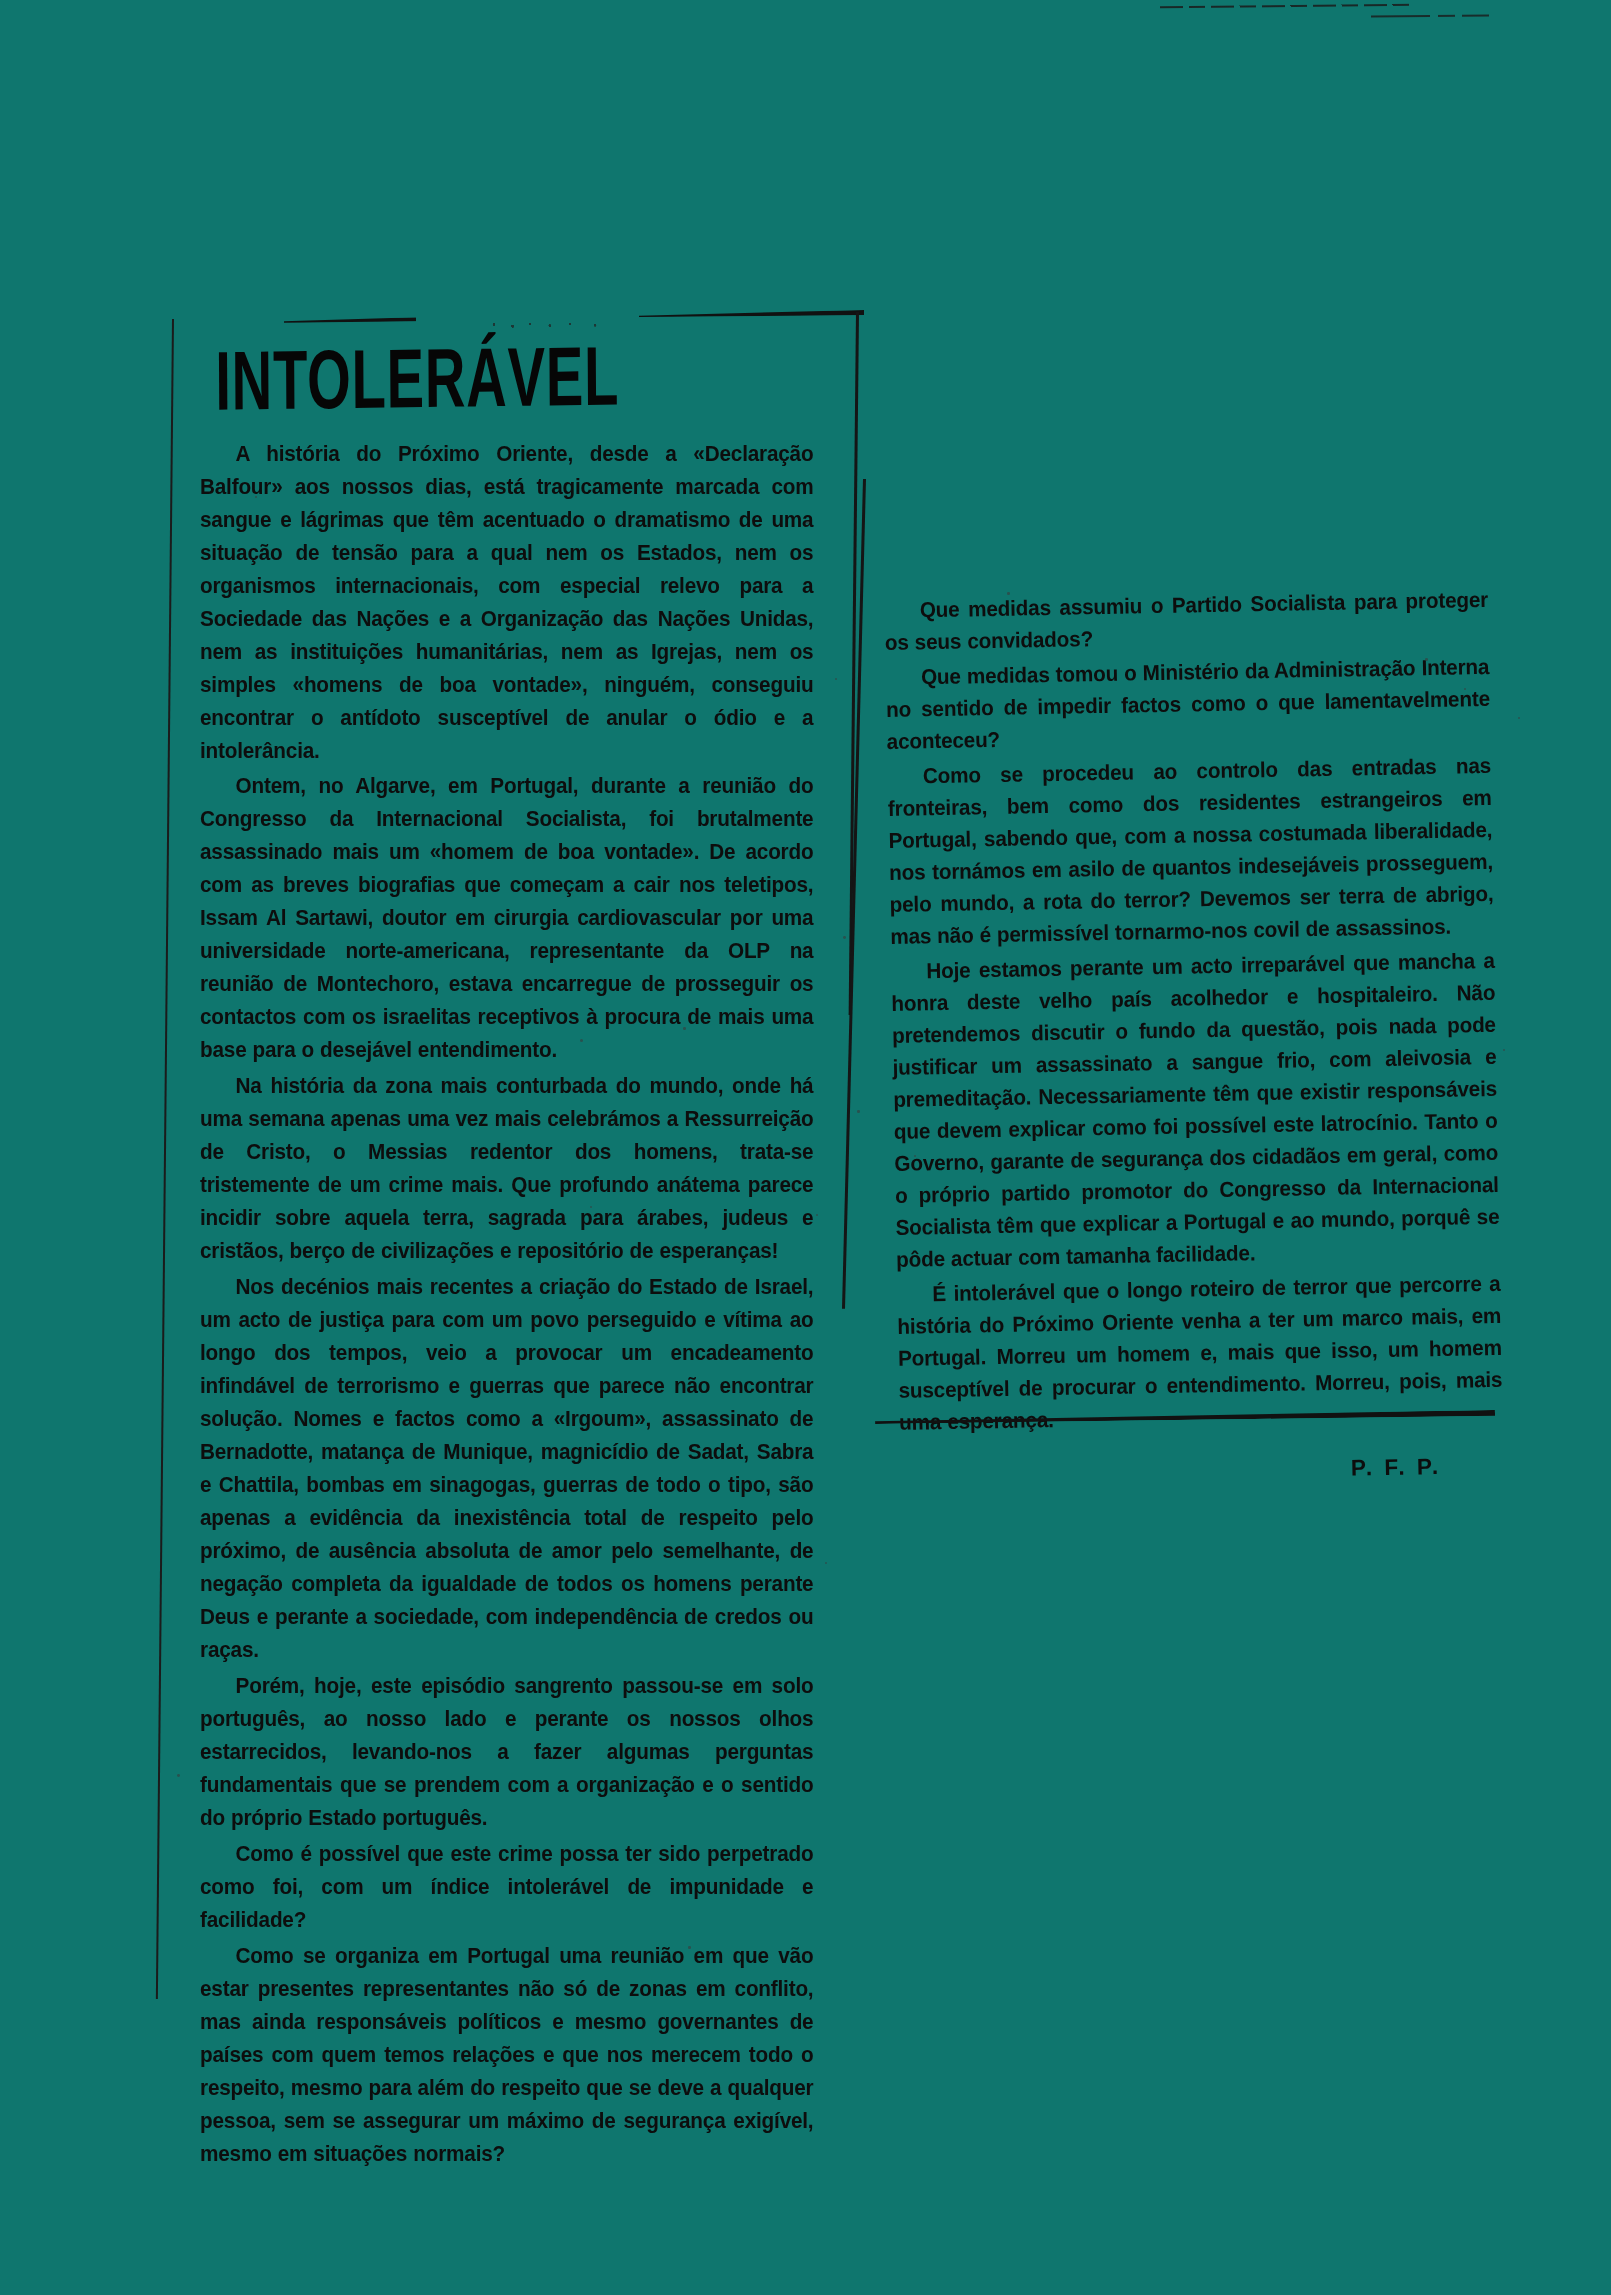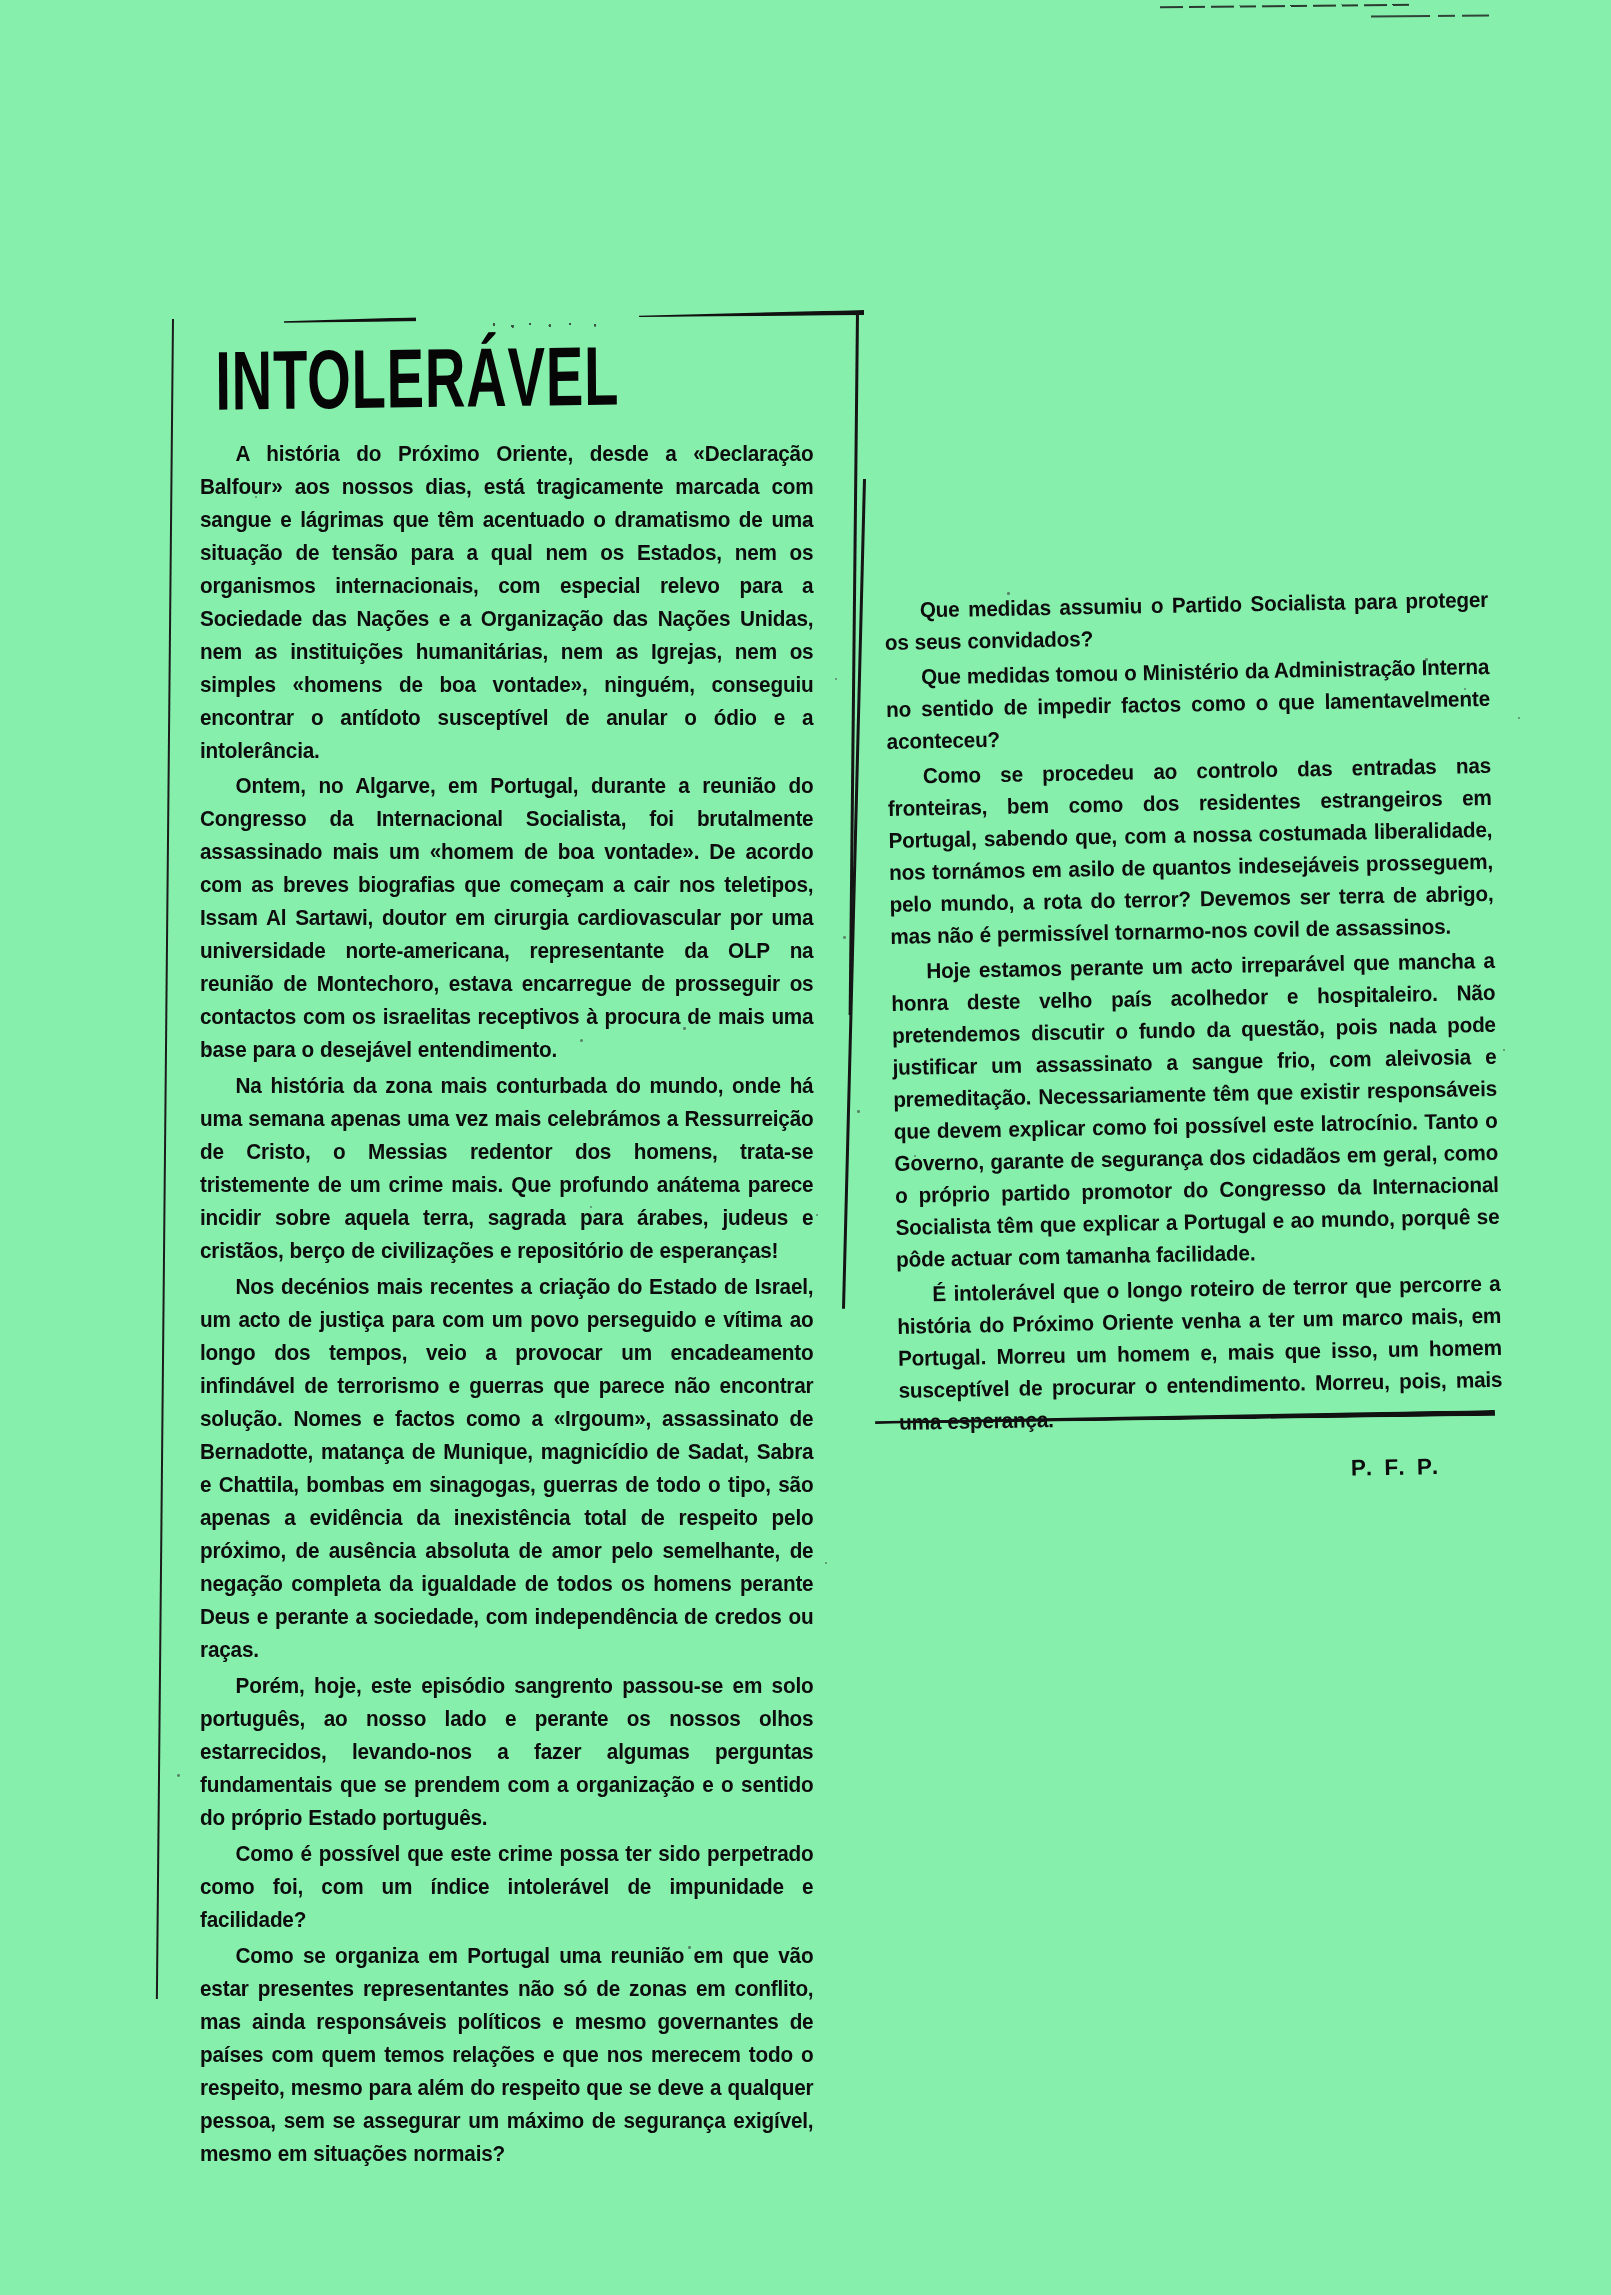--- a/index.html
+++ b/index.html
@@ -4,21 +4,21 @@
 <style>
   html, body {
     margin: 0;
     padding: 0;
     background: #ffffff;
   }
   #page {
     position: relative;
     width: 1612px;
     height: 2295px;
-    background: #86efac;
+    background: #0f766e;
     overflow: hidden;
     font-family: "Liberation Sans", sans-serif;
     color: #0a0a0a;
   }
 
   
   .scan-dash-top {
     position: absolute;
     left: 1160px;
     top: 4.9px;

